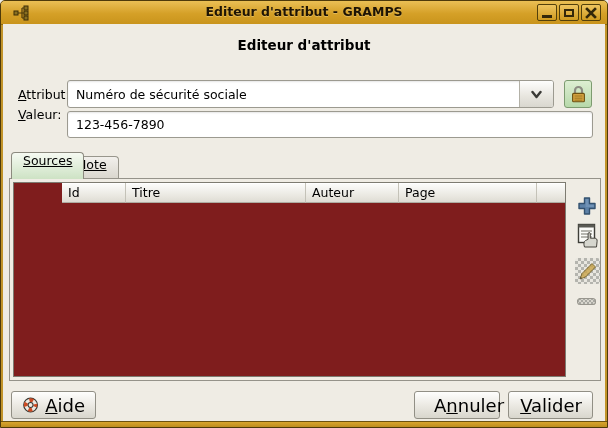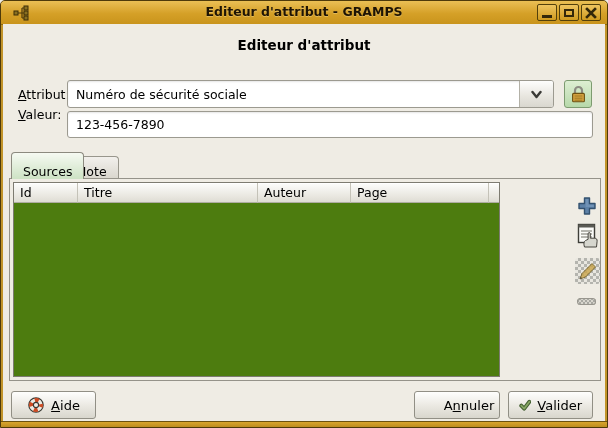--- a/index.html
+++ b/index.html
@@ -81,38 +81,38 @@
     position:absolute;left:66px;top:110px;width:526px;height:27px;
     background:#fff;border:1px solid #9c9a90;border-radius:3px;
     box-sizing:border-box;box-shadow:inset 0 1px 2px rgba(0,0,0,.10);
     font-family:inherit;font-size:12.5px;color:#000;padding:12px 8px;outline:none;
   }
   
   .tab{
     position:absolute;font-size:12.5px;color:#000;
     border:1px solid #8c8a7f;border-bottom:none;
     border-radius:4px 4px 0 0;box-sizing:border-box;
-    display:flex;align-items:flex-end;padding:0 11px;z-index:3;
+    display:flex;align-items:flex-start;padding:0 11px;z-index:3;text-decoration:underline;
   }
   .tab.active{
     left:10px;top:151px;height:27px;
     background:linear-gradient(#f6faf2,#cde2c4);
   }
   .tab.inactive{
     left:64px;top:155px;height:23px;
     background:linear-gradient(#f2f0ec,#d9d6cd);
     border-color:#98968c;z-index:1;
   }
   .notebook{
     position:absolute;left:8px;top:177px;width:592px;height:203px;
     border:1px solid #95938a;background:#efece4;box-sizing:border-box;z-index:2;
   }
   .srctable{
-    position:absolute;left:12px;top:181px;width:487px;height:195px;
-    background:#4d7c0f;border:1px solid #7d7b71;box-sizing:border-box;z-index:4;
+    position:absolute;left:12px;top:181px;width:553px;height:195px;
+    background:#7f1d1d;border:1px solid #7d7b71;box-sizing:border-box;z-index:4;padding-left:48px;
   }
   .thead{display:flex;height:20px;}
   .th{
     background:linear-gradient(#fdfdfc,#e9e7e0 70%,#dedcd4);
     border-right:1px solid #c4c2b8;border-bottom:1px solid #aeaca2;
     box-shadow:inset 0 1px 0 #fff;
     font-size:12.5px;line-height:19px;color:#000;
     padding-left:6px;box-sizing:border-box;white-space:nowrap;overflow:hidden;
   }
   .th.c-id{width:64px}.th.c-titre{width:180px}.th.c-auteur{width:93px}
@@ -127,21 +127,21 @@
     position:absolute;left:576px;top:297px;width:19px;height:7px;border-radius:3.5px;
     background:repeating-conic-gradient(#a8a8a2 0% 25%, #d8d6ce 0% 50%) 0 0 / 4px 4px;
     box-shadow:inset 0 0 0 1px #98968e;z-index:4;
   }
   
   .btn{
     position:absolute;top:390px;height:28px;
     background:linear-gradient(#fefefd,#eae8e1 55%,#d8d6cd);
     border:1px solid #918f85;border-radius:3px;box-sizing:border-box;
     display:flex;align-items:center;justify-content:center;gap:6px;
-    font-size:13px;color:#000;padding:0 10px;cursor:default;
+    font-size:18px;color:#000;padding:0 10px;cursor:default;
   }
   .btn-help{left:10px;width:85px;}
   .btn-cancel{left:413px;width:86px;gap:24px;}
   .btn-ok{left:507px;width:85px;justify-content:flex-end;}
 </style>
 </head>
 <body>
 
 <div class="window">
 

